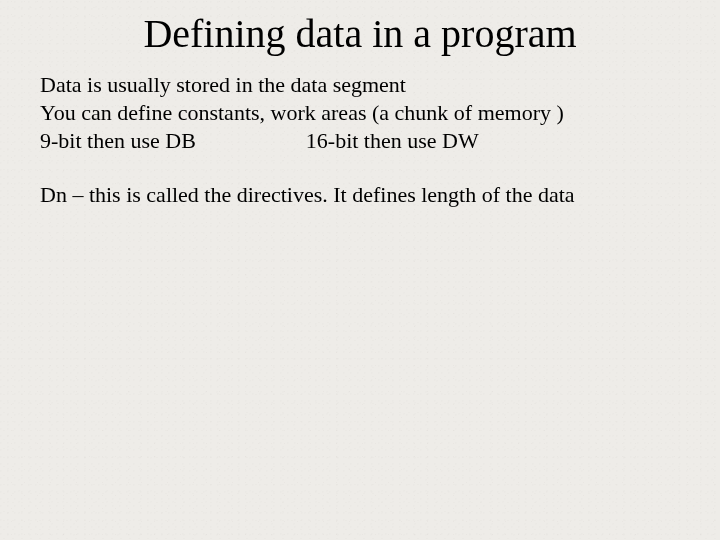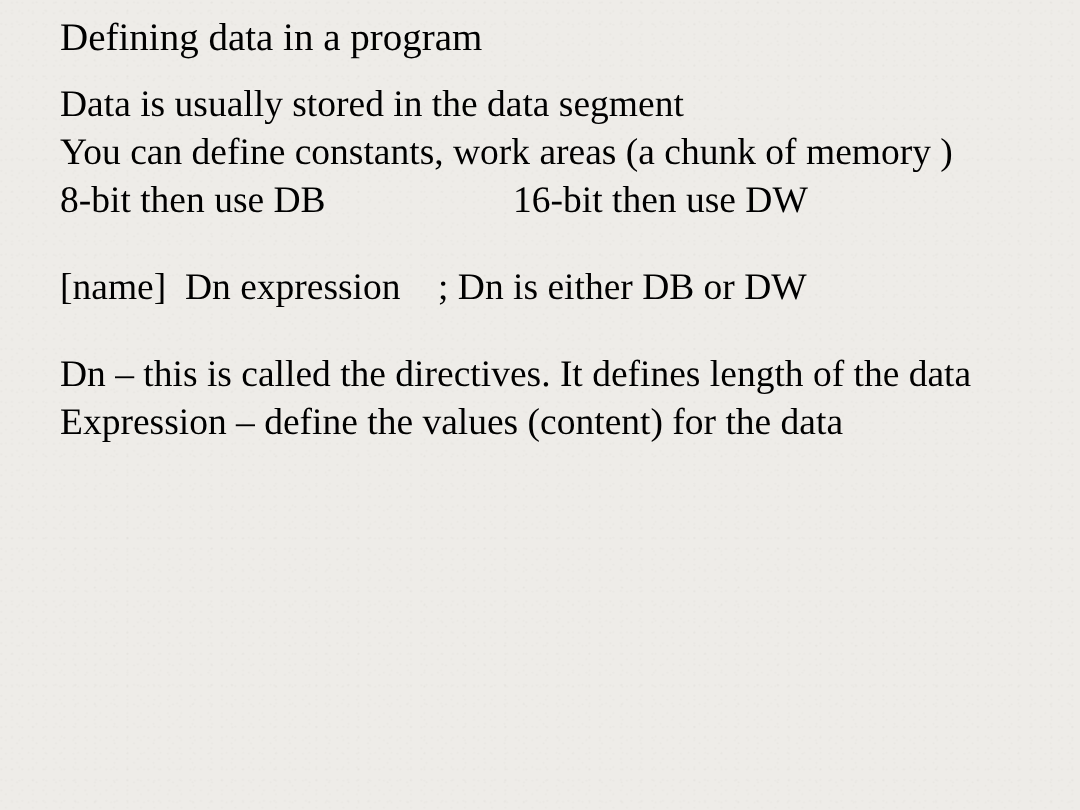--- a/index.html
+++ b/index.html
@@ -20,51 +20,48 @@
     font-family: "Times New Roman", Times, serif;
     color: #000;
   }
   .slide {
     box-sizing: border-box;
     width: 720px;
     height: 540px;
     padding: 0 40px;
   }
   .title {
-    font-size: 26px;
+    font-size: 40px;
     font-weight: 400;
+    text-align: center;
     margin: 10px 0 14px 0;
     letter-spacing: 0;
   }
   .body-block {
-    font-size: 25px;
+    font-size: 22px;
     line-height: 1.28;
     margin-bottom: 26px;
   }
   .body-block p {
     margin: 0;
   }
   .last-block {
     margin-bottom: 0;
   }
 </style>
 </head>
 <body>
 
 <div class="slide">
   <h1 class="title">Defining data in a program</h1>
 
   <div class="body-block">
     <p>Data is usually stored in the data segment</p>
     <p>You can define constants, work areas (a chunk of memory )</p>
-    <p>8-bit then use DB     16-bit then use DW</p>
+    <p>9-bit then use DB     16-bit then use DW</p>
   </div>
 
 
-  <div class="body-block">
-    <p>[name]&nbsp; Dn expression ; Dn is either DB or DW</p>
-  </div>
 
   <div class="body-block last-block">
     <p>Dn – this is called the directives. It defines length of the data</p>
-    <p>Expression – define the values (content) for the data</p>
   </div>
 </div>
 
 </body></html>

